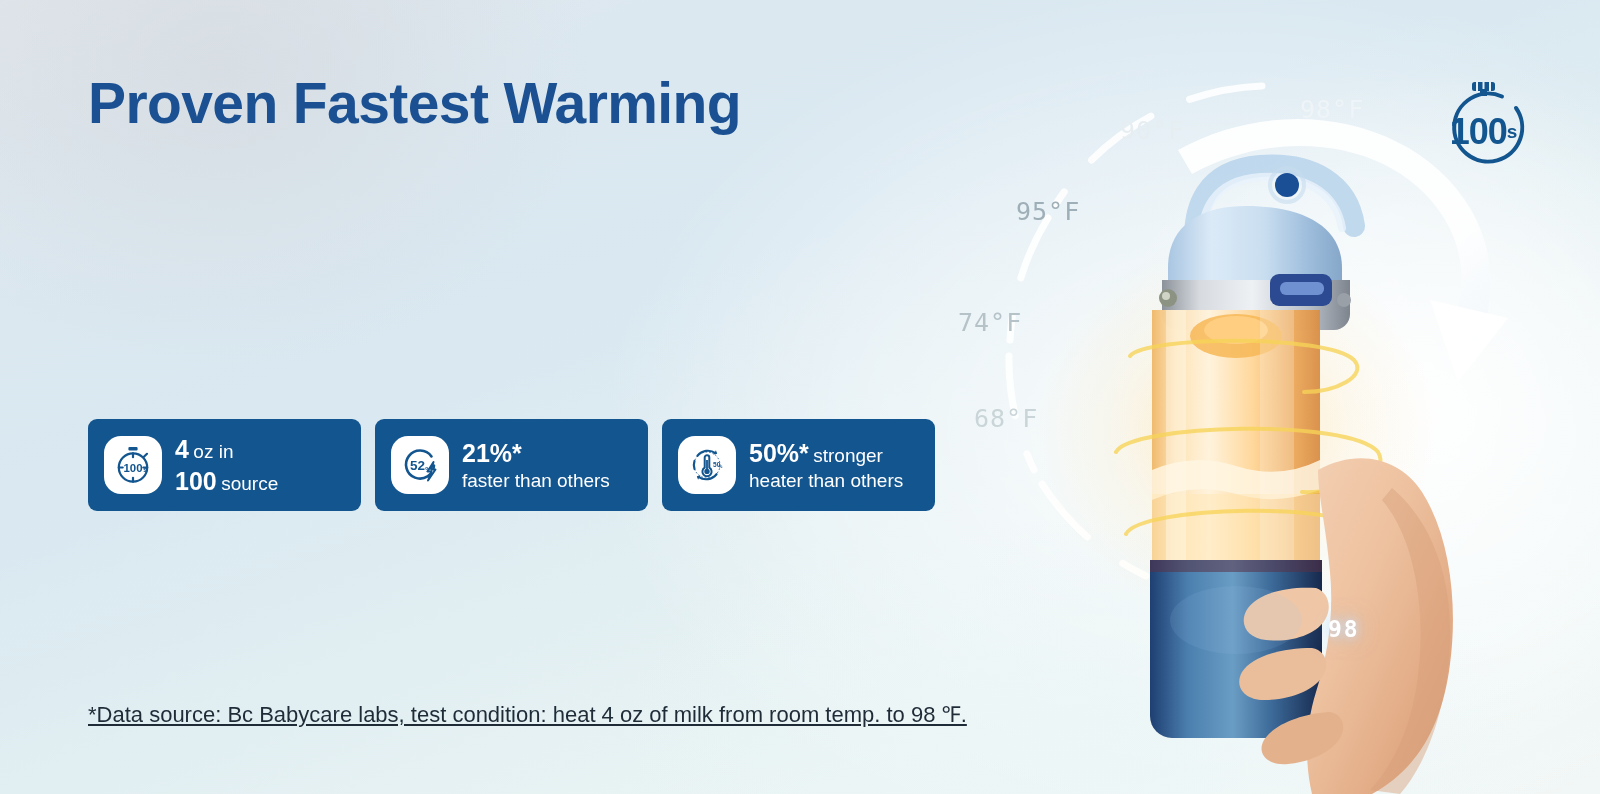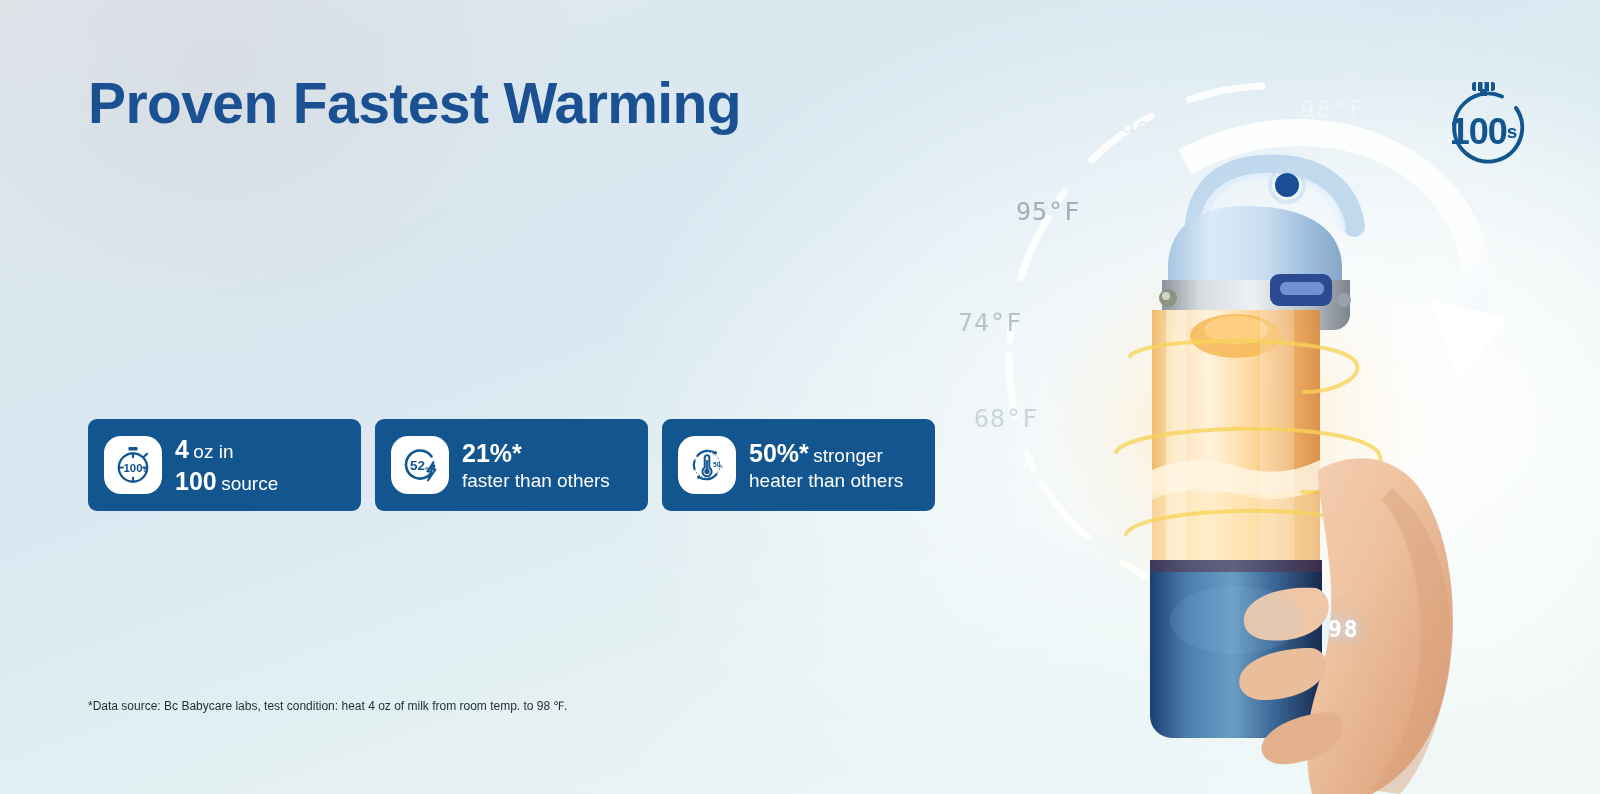--- a/index.html
+++ b/index.html
@@ -97,23 +97,24 @@
     font-weight: normal;
   }
   .card-text .row { display: block; }
 
   
   .footnotes {
     position: absolute;
     left: 88px;
     top: 697px;
     color: #1f2c38;
-    font-size: 12px;
+    font-size: 22px;
     line-height: 1.62;
     white-space: nowrap;
+    text-decoration: underline;
   }
   .footnotes .fn { display: block; }
 
   
   .scene {
     position: absolute;
     left: 930px;
     top: 0;
     width: 670px;
     height: 794px;

